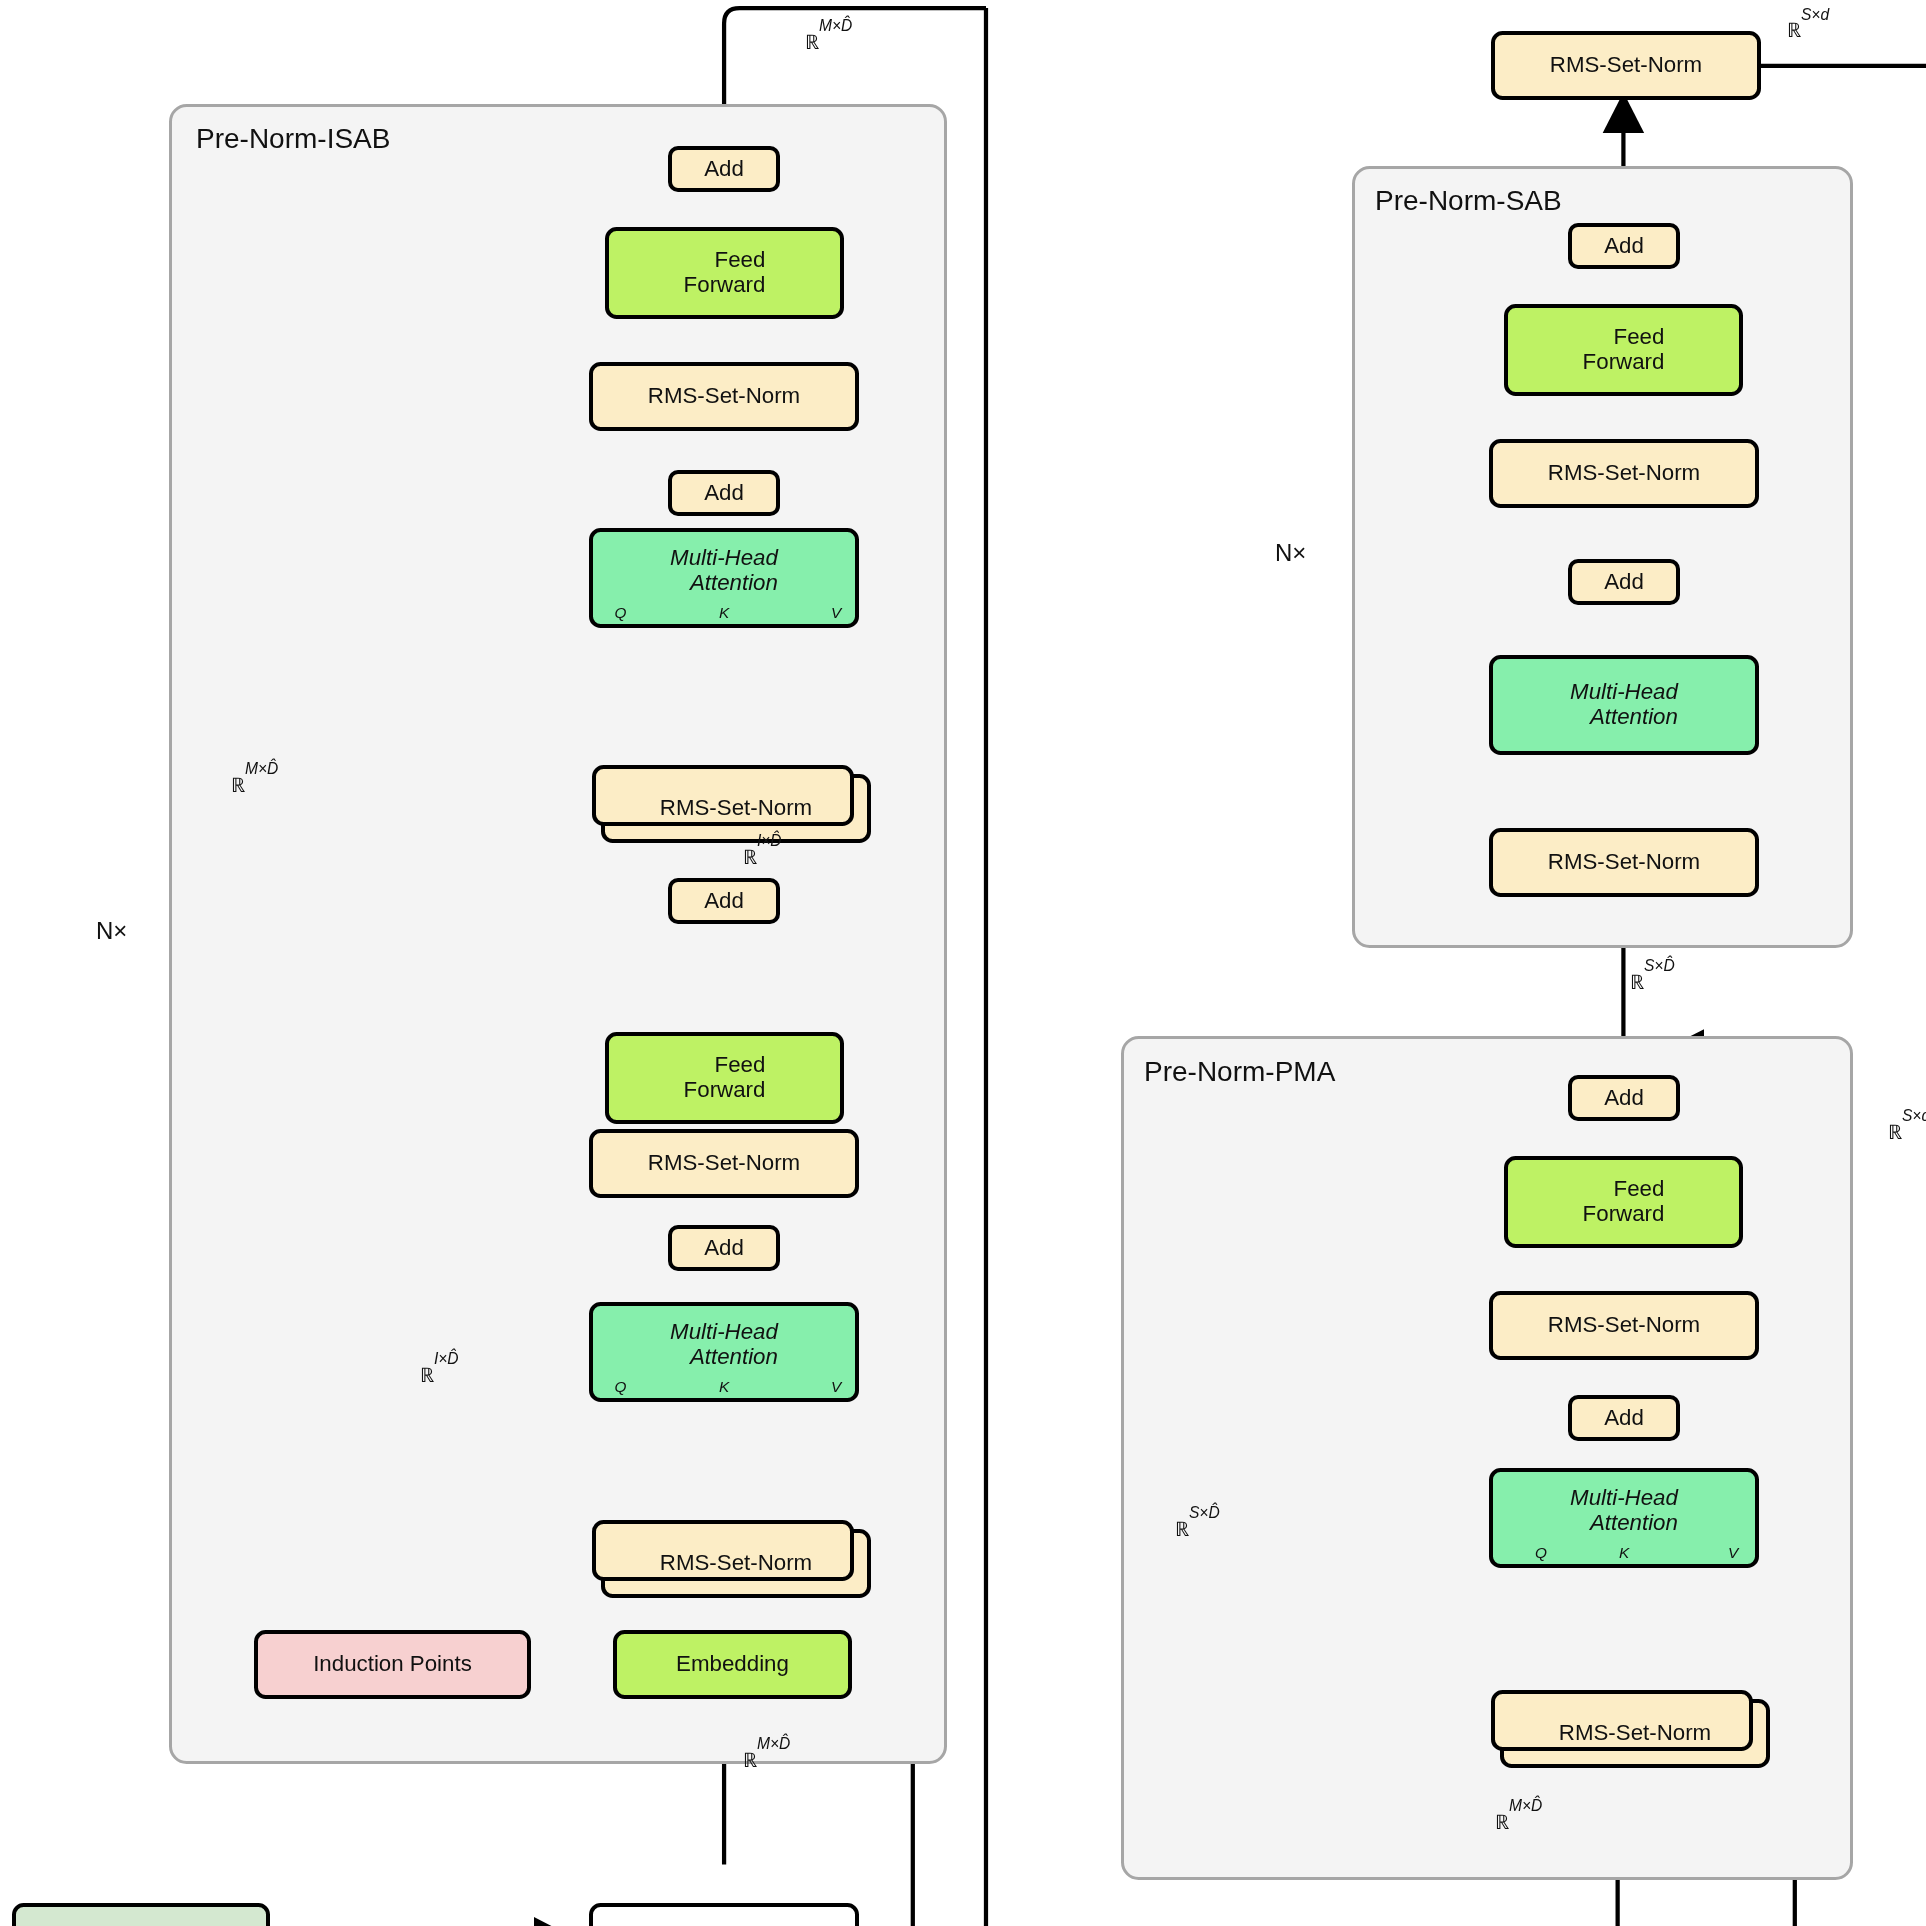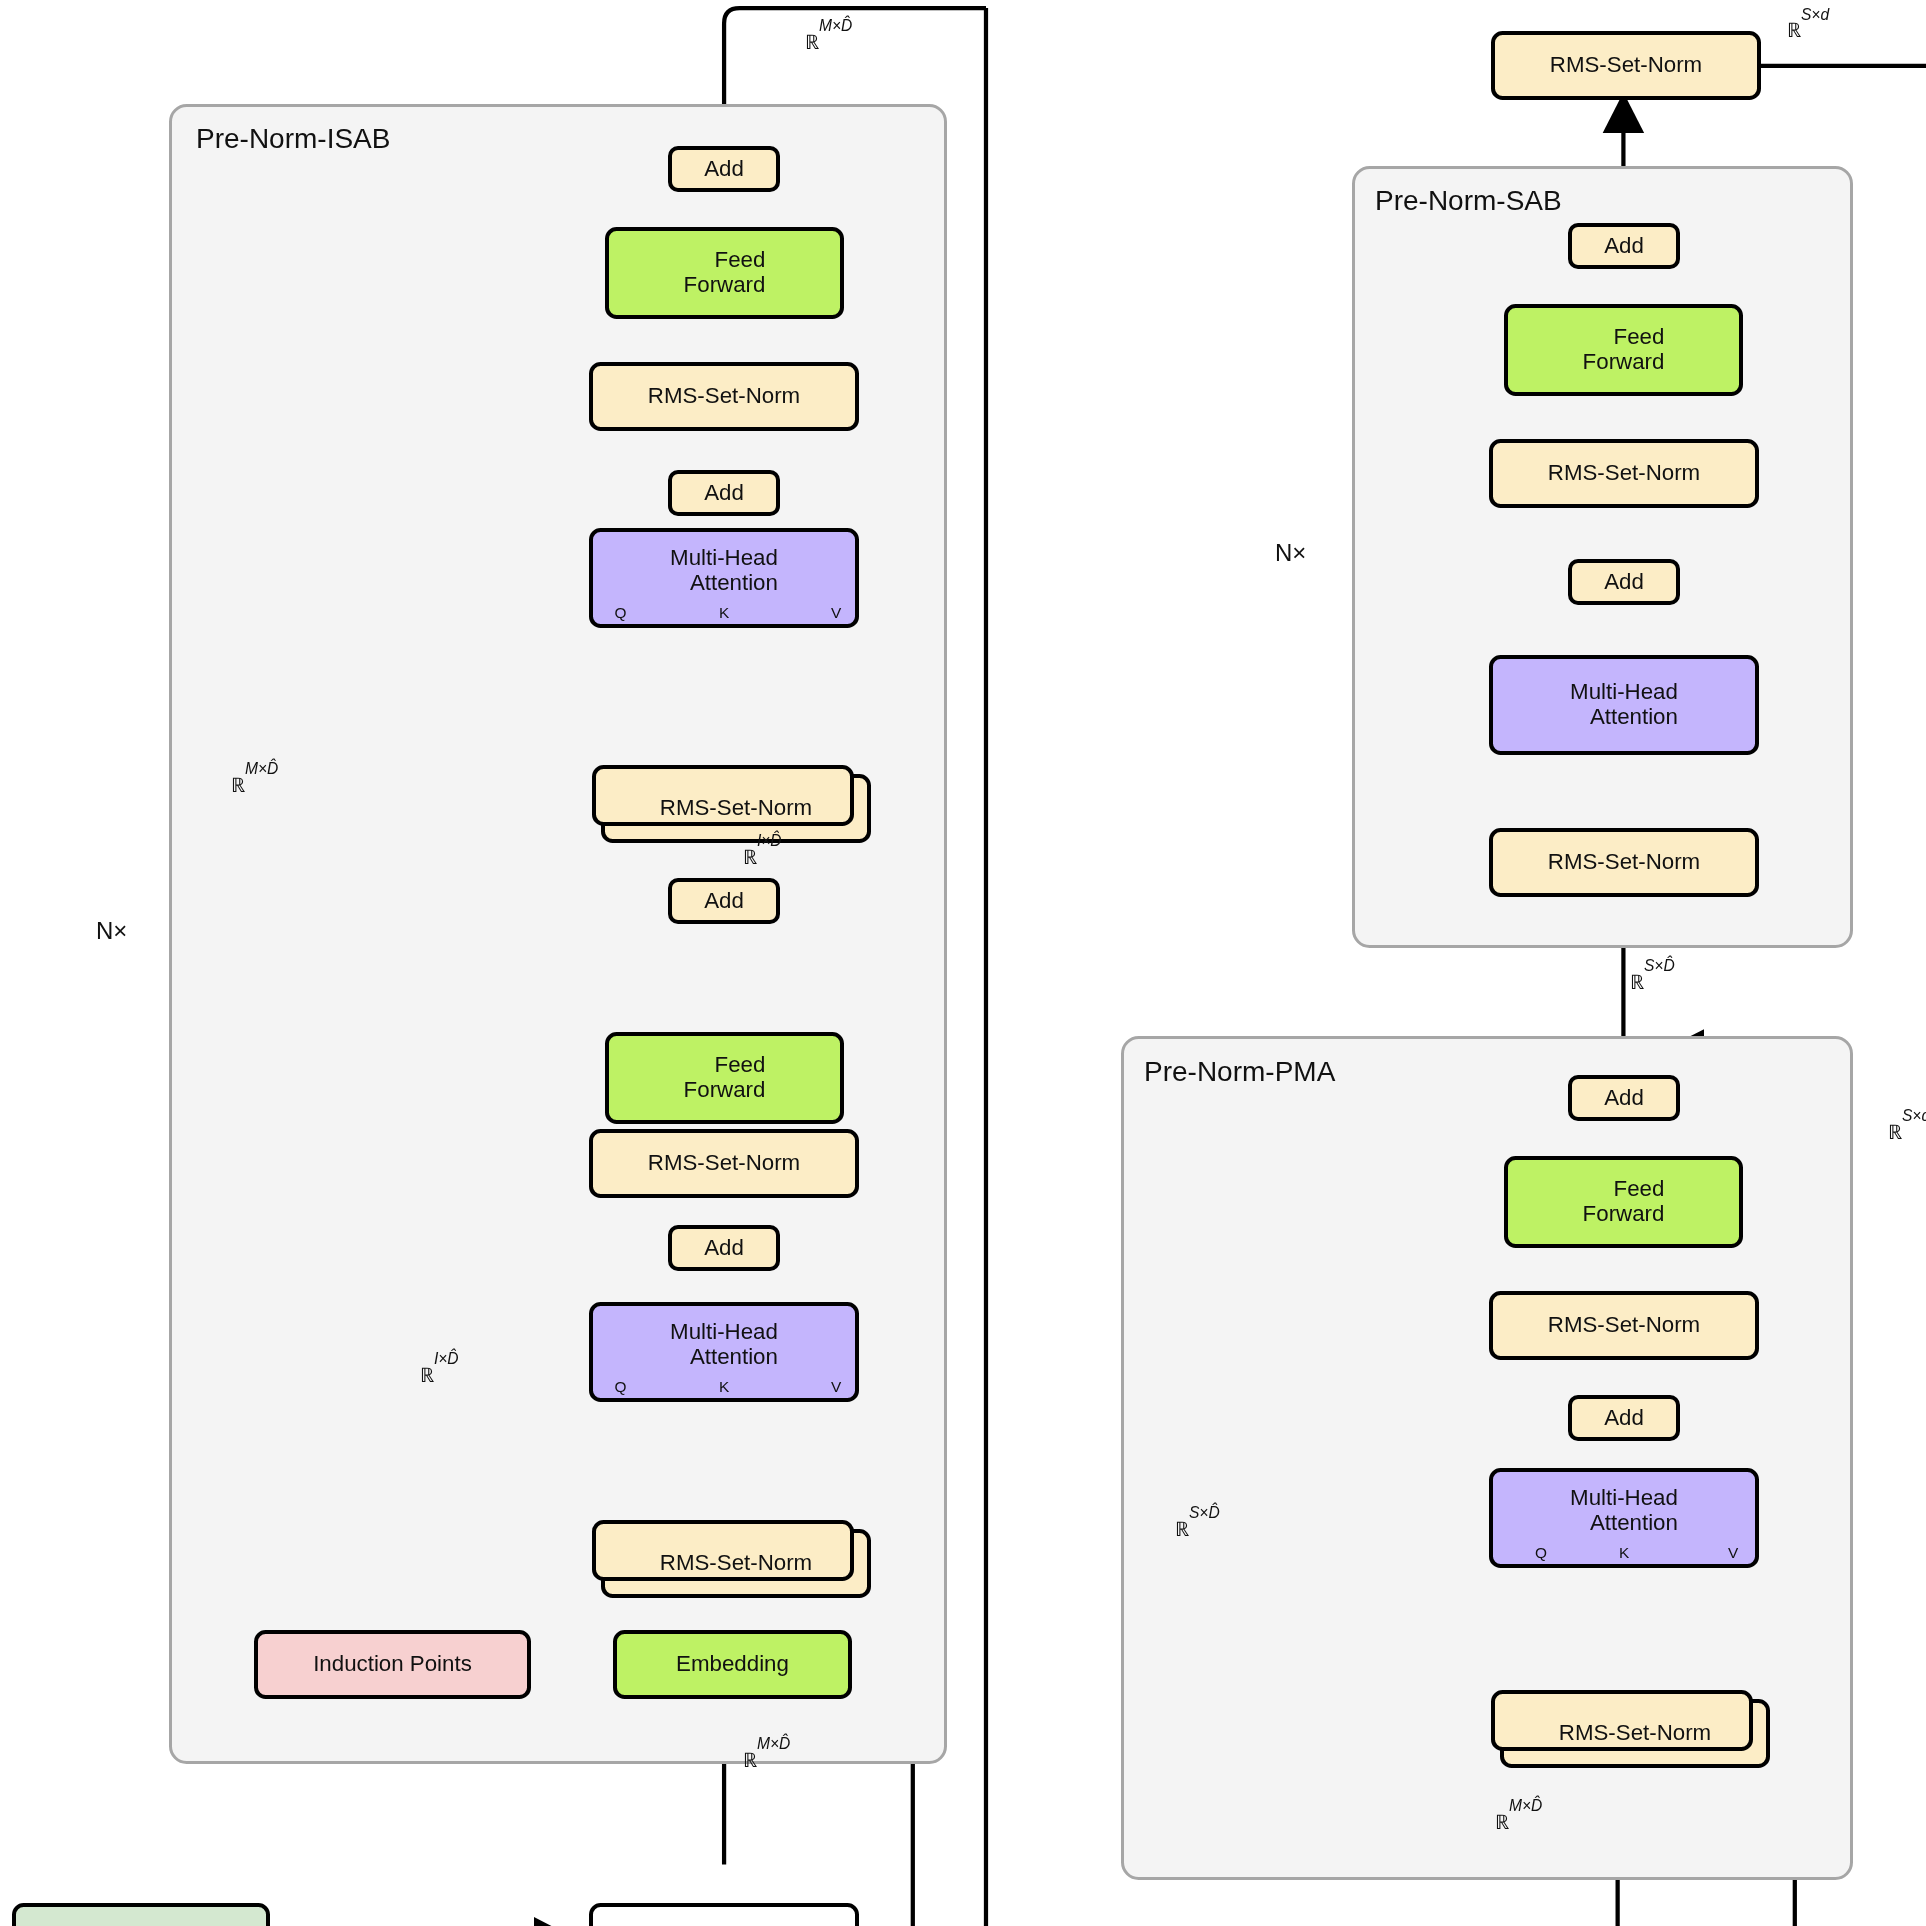--- a/index.html
+++ b/index.html
@@ -9,21 +9,21 @@
 
   .grp{position:absolute;background:#f4f4f4;border:3.5px solid #a6a6a6;border-radius:17.7px;box-sizing:border-box;}
   .grp-label{position:absolute;font-size:28px;color:#111;white-space:pre;line-height:1.12;}
 
   .node{position:absolute;box-sizing:border-box;border:4.2px solid #000;border-radius:11.6px;
         display:flex;align-items:center;justify-content:center;text-align:right;
         font-size:22.3px;color:#111;line-height:1.12;z-index:6;}
   .node.small{border-radius:10px;}
   .n-yellow{background:#fcedc6;}
   .n-blue{background:#bef264;}
-  .n-peach{background:#c4b5fd;}
+  .n-peach{background:#86efac;font-style:italic;}
   .n-pink{background:#f7d0d0;}
   .n-green{background:#d4e8d0;}
   .n-white{background:#ffffff;}
 
   
   .stack::before{content:"";position:absolute;left:-13px;top:-13px;width:100%;height:100%;
         background:#fcedc6;border:4.2px solid #000;border-radius:11.6px;box-sizing:border-box;z-index:-1;}
 
   .qkv{position:absolute;bottom:2.3px;font-size:15.4px;color:#111;z-index:7;}
 

